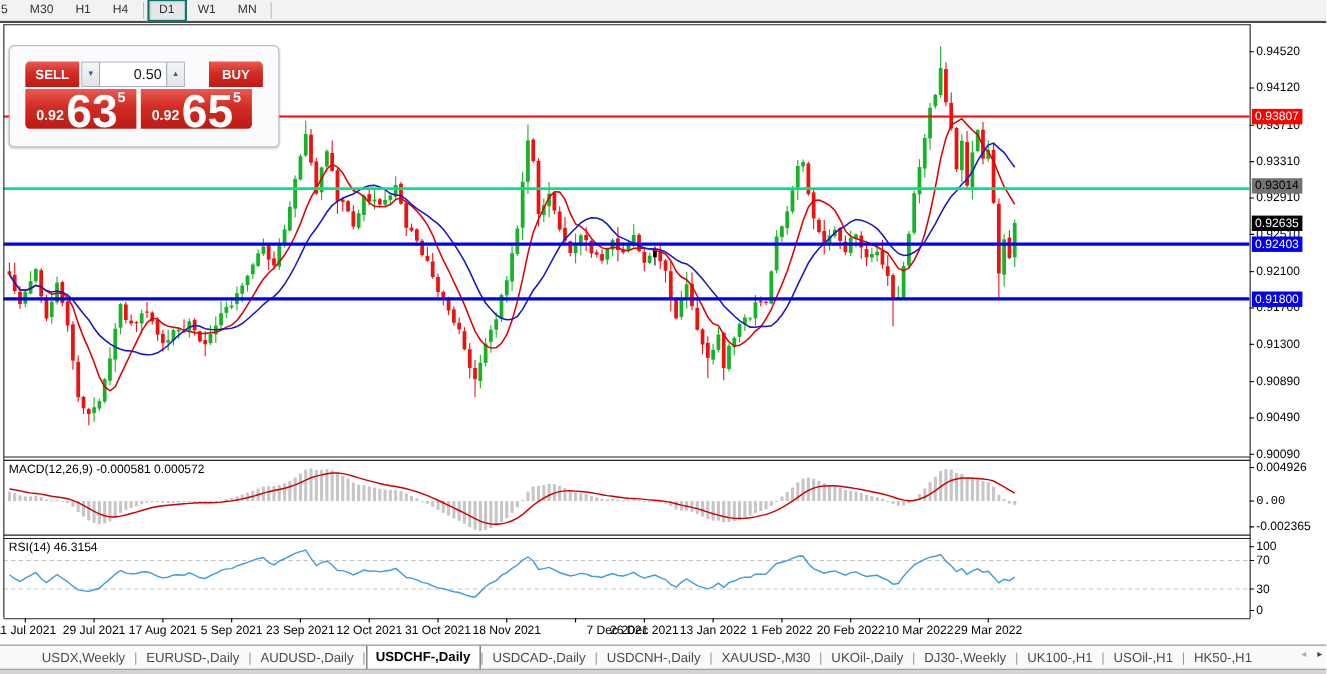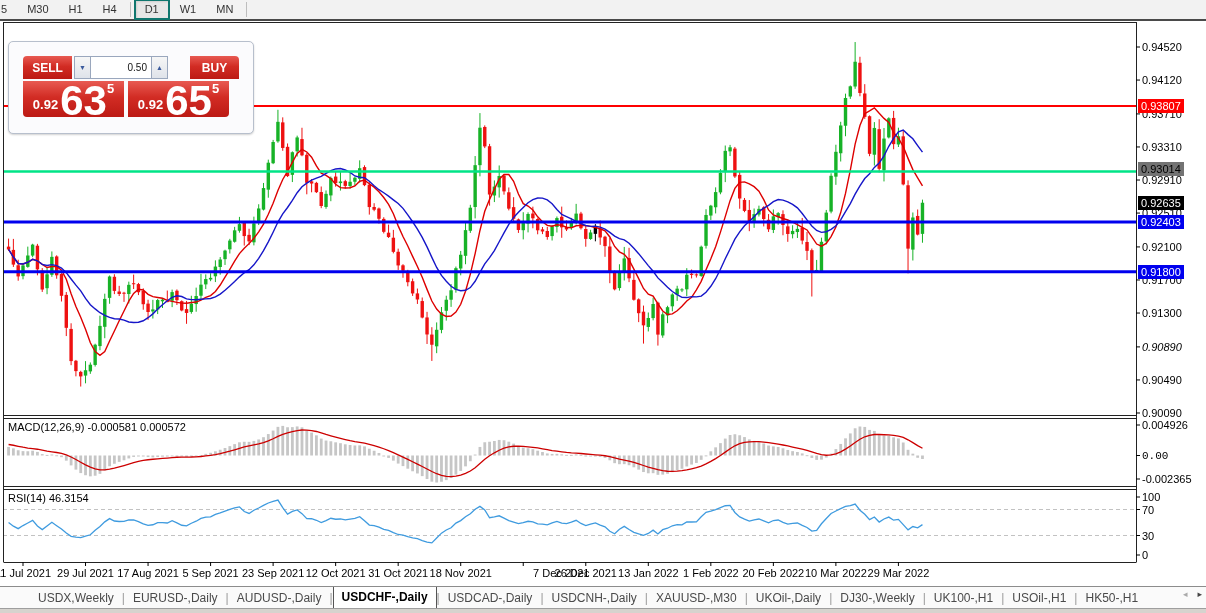--- a/index.html
+++ b/index.html
@@ -26,21 +26,21 @@
   .trade-red{background:linear-gradient(180deg,#e85a52 0%,#d22c24 45%,#bc1a14 100%);color:#fff;}
   #trade .row1{display:flex;height:23px;}
   .btn-sell,.btn-buy{width:49px;font-size:12px;font-weight:bold;display:flex;align-items:center;justify-content:center;cursor:pointer;}
   .btn-sell{border-radius:4px 0 0 0;}
   .btn-buy{border-radius:0 4px 0 0;margin-left:auto;}
   #vol-group{display:flex;margin-left:2px;height:21px;border:1px solid #9aa7bd;background:#fff;}
   .spin-btn{width:15px;background:linear-gradient(180deg,#f6f6f6,#dfe3ea);color:#3a5a9c;font-size:7px;
             display:flex;align-items:center;justify-content:center;cursor:pointer;}
   .spin-btn.dn{border-right:1px solid #9aa7bd;}
   .spin-btn.up{border-left:1px solid #9aa7bd;}
-  #vol-value{width:56px;font-size:10px;color:#111;display:flex;align-items:center;justify-content:flex-end;padding-right:4px;background:#fff;}
+  #vol-value{width:56px;font-size:13px;color:#111;display:flex;align-items:center;justify-content:flex-end;padding-right:4px;background:#fff;}
   #trade .row2{display:flex;margin-top:2px;height:36px;}
   .price-box{display:flex;align-items:flex-end;justify-content:center;padding-bottom:2px;cursor:pointer;}
   .price-box.sell{width:101px;border-radius:0 0 0 4px;}
   .price-box.buy{width:101px;margin-left:4px;border-radius:0 0 4px 0;}
   .price-box .pfx{font-size:13px;font-weight:bold;line-height:20px;}
   .price-box .big{font-size:42px;font-weight:bold;line-height:29px;margin-left:2px;}
   .price-box .sup{font-size:13px;font-weight:bold;line-height:10px;align-self:flex-start;margin-top:3px;}
   
   .ptick{position:absolute;left:1142px;font-size:11px;color:#000;transform:translateY(-50%);white-space:nowrap;}
   .lvl-label{position:absolute;left:1138px;font-size:11px;padding:0 3px;line-height:14px;transform:translateY(-50%);white-space:nowrap;}
@@ -782,21 +782,21 @@
     <div id="statusbar"></div>
   <div class="ptick" style="top: 26px;">0.94520</div>
       <div class="ptick" style="top: 59.0474px;">0.94120</div>
       <div class="ptick" style="top: 92.921px;">0.93710</div>
       <div class="ptick" style="top: 125.968px;">0.93310</div>
       <div class="ptick" style="top: 159.016px;">0.92910</div>
       <div class="ptick" style="top: 192.063px;">0.92510</div>
       <div class="ptick" style="top: 225.937px;">0.92100</div>
       <div class="ptick" style="top: 258.984px;">0.91700</div>
       <div class="ptick" style="top: 292.032px;">0.91300</div>
-      <div class="ptick" style="top: 325.905px; font-style: italic;">0.90890</div>
+      <div class="ptick" style="top: 325.905px;">0.90890</div>
       <div class="ptick" style="top: 358.953px;">0.90490</div>
       <div class="ptick" style="top: 392px;">0.90090</div>
       <div class="ptick" style="top: 404px;">0.004926</div>
       <div class="ptick" style="top: 434.5px; font-family: Liberation Mono, monospace;">0.00</div>
       <div class="ptick" style="top: 458px;">-0.002365</div>
       <div class="ptick" style="top: 476px;">100</div>
       <div class="ptick" style="top: 488.5px;">70</div>
       <div class="ptick" style="top: 514.5px;">30</div>
       <div class="ptick" style="top: 534px;">0</div>
       <div class="lvl-label" style="top: 84.907px; background: rgb(255, 0, 0); color: rgb(255, 255, 255);">0.93807</div>

